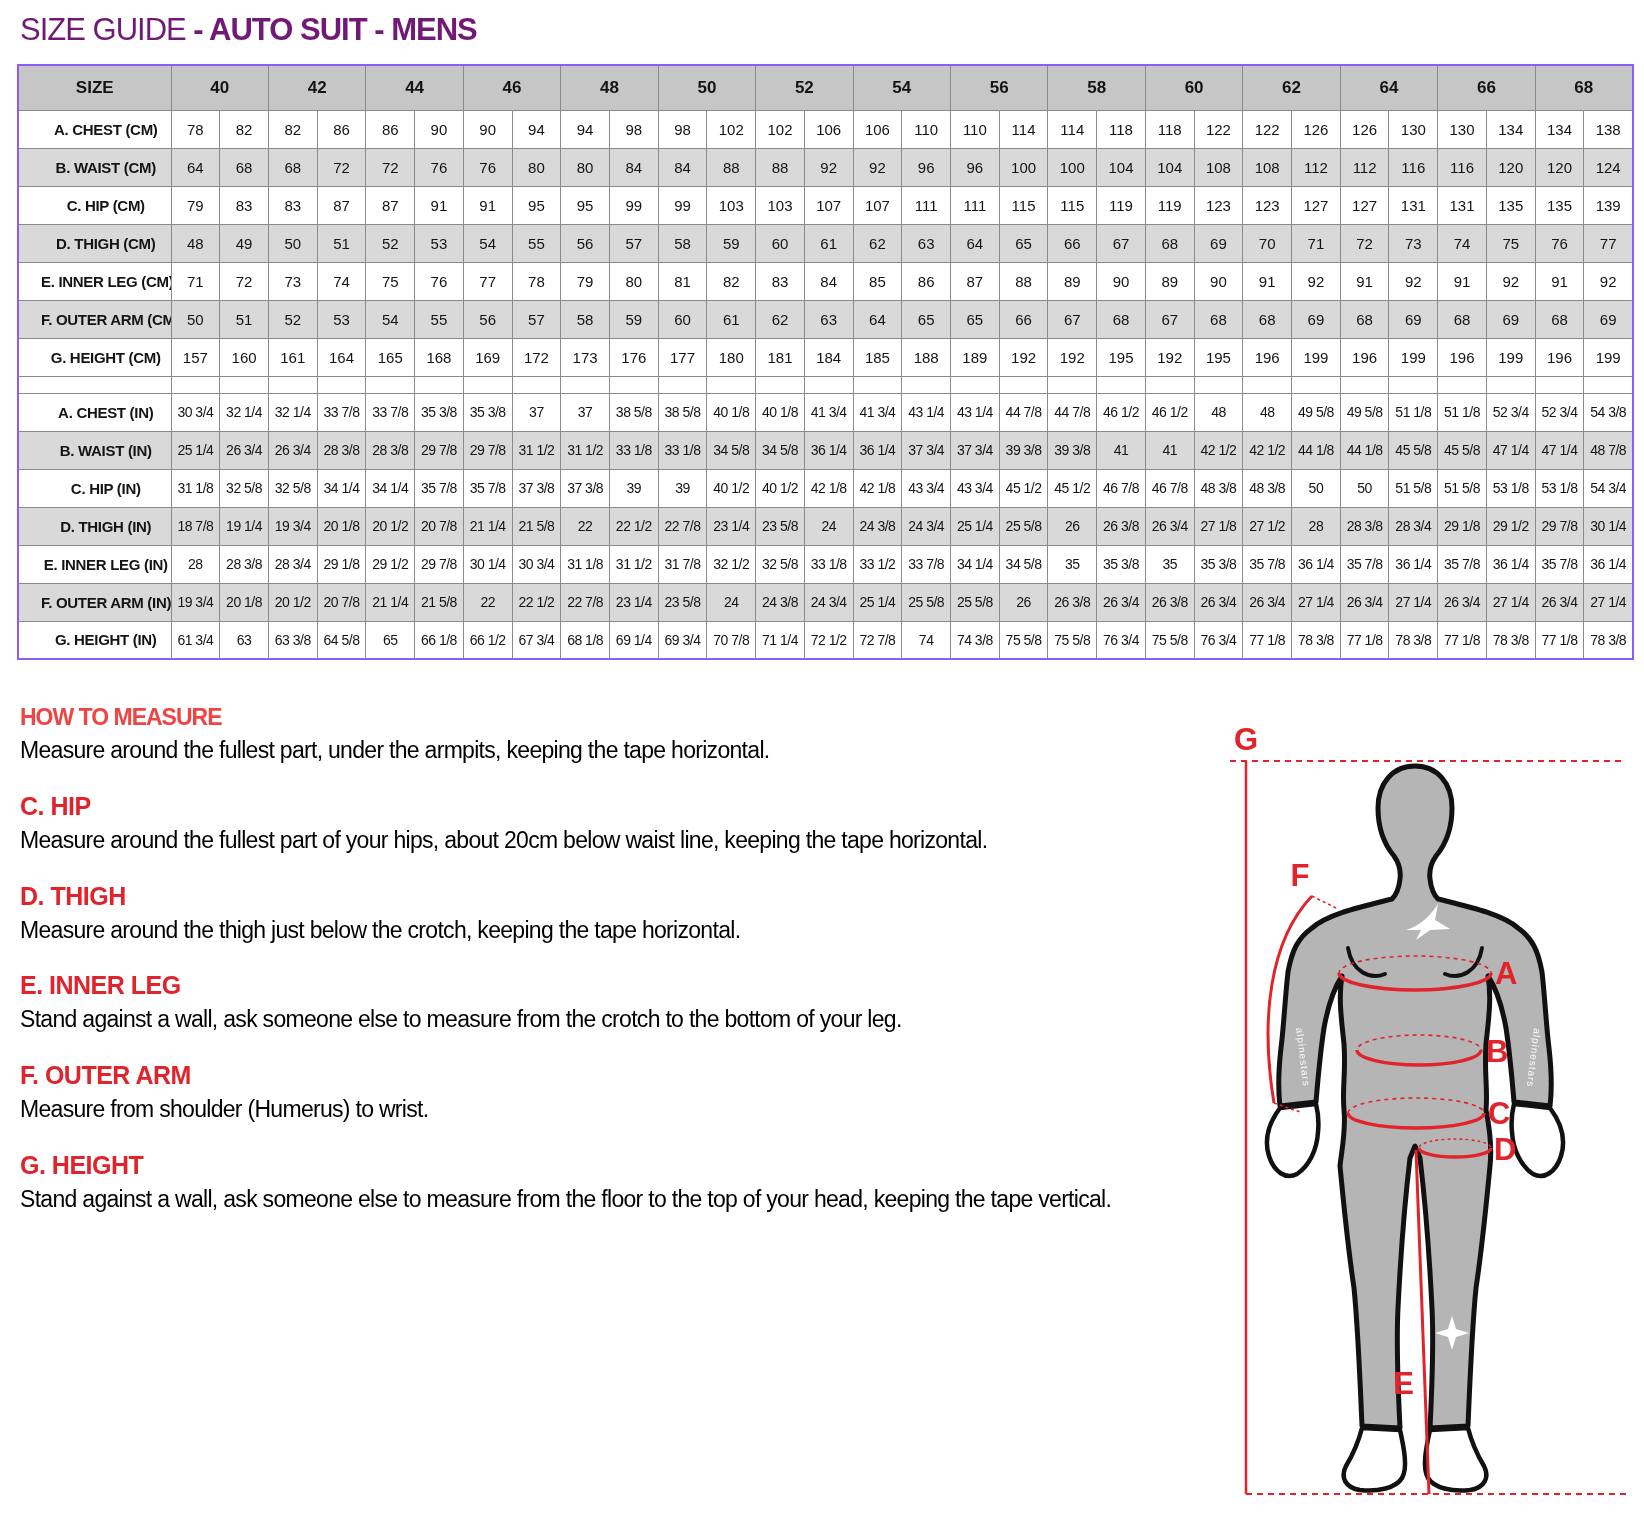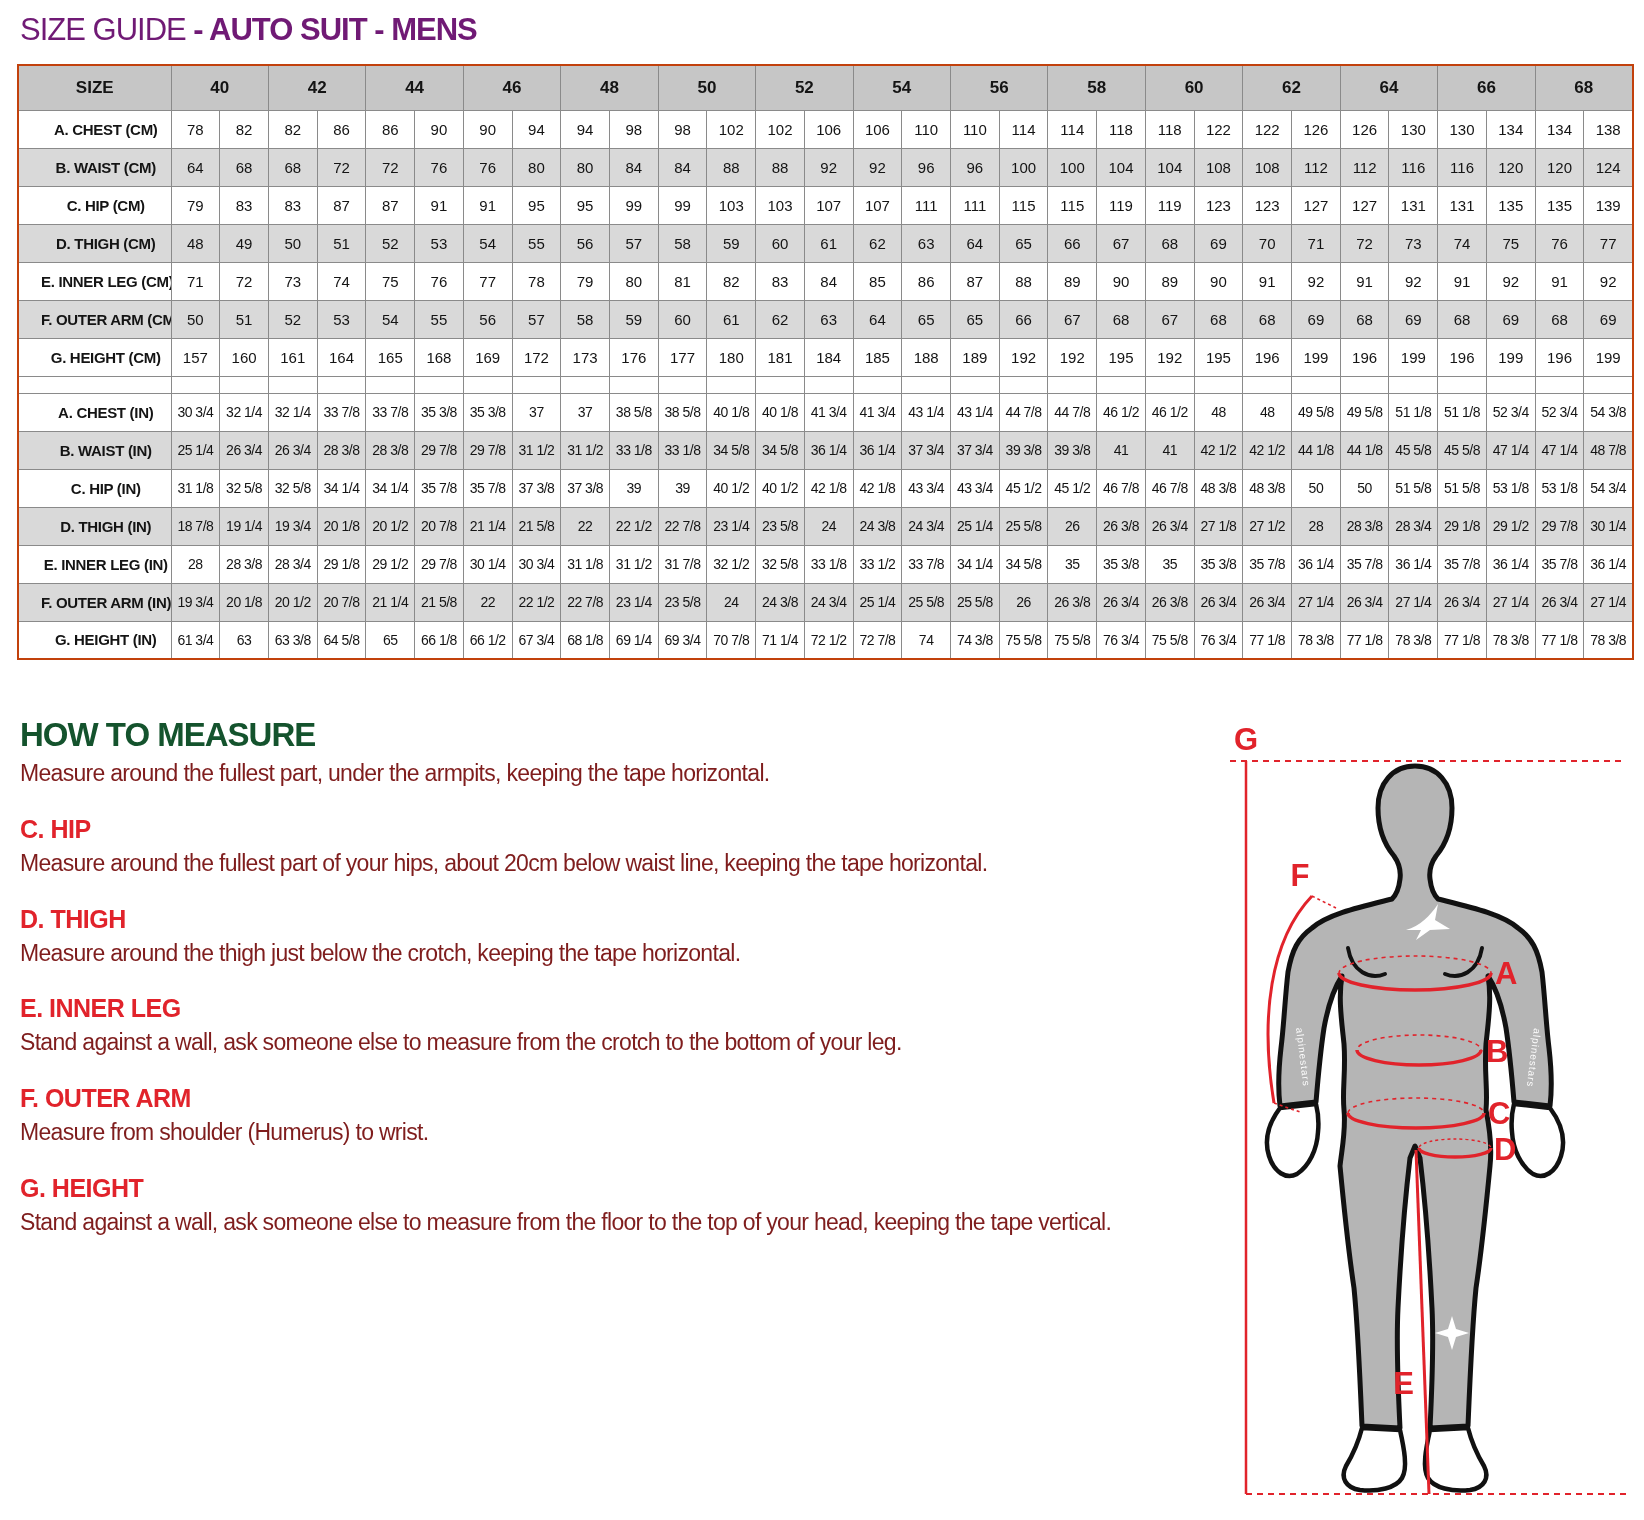--- a/index.html
+++ b/index.html
@@ -16,21 +16,21 @@
     font-family:"Liberation Sans",sans-serif;overflow:hidden;
   }
   .page{position:relative;width:1644px;height:1520px;}
   .page-title{
     margin:12px 0 16px 20px;font-size:31px;font-weight:400;
     letter-spacing:-1px;color:#701a75;white-space:nowrap;
   }
   .page-title .bold{font-weight:700;}
   table.size-table{
     border-collapse:collapse;table-layout:fixed;width:1617px;
-    margin-left:17px;border:2px solid #c2410c;
+    margin-left:17px;border:2px solid #8b5cf6;
   }
   .size-table th,.size-table td{
     border:1px solid var(--border-gray);padding:0;text-align:center;
     height:38px;font-size:15px;color:#141414;overflow:hidden;white-space:nowrap;
   }
   .size-table thead th{
     background:var(--header-gray);font-size:17px;font-weight:700;height:45px;
   }
   .size-table thead th.size-label-th{width:153px;}
   .size-table td.row-label{
@@ -39,29 +39,29 @@
   }
   .size-table tr.gray td{background:var(--row-gray);}
   .size-table tr.white td{background:#ffffff;}
   .size-table tr.spacer td{height:17px;background:#fff;}
   .size-table tbody.in-rows td{font-size:14px;letter-spacing:-0.5px;}
   .size-table tbody.in-rows td.row-label{font-size:15px;letter-spacing:-0.3px;margin-top:10px;}
 
   .bottom{display:flex;align-items:flex-start;margin-top:22px;}
   .howto{width:1172px;padding-left:20px;}
   .howto h2{
-    font-size:33px;font-weight:700;letter-spacing:-1px;margin:34px 0 0 0;color:#14532d;
+    font-size:23px;font-weight:700;letter-spacing:-1px;margin:22px 0 0 0;color:#ef4444;
   }
   .section h3{
     color:var(--accent);font-size:25px;font-weight:700;
     letter-spacing:-0.5px;margin:27px 0 0 0;
   }
   .section p{
     font-size:23px;font-weight:400;letter-spacing:-0.7px;
-    margin:5px 0 0 0;color:#7f1d1d;line-height:1.25;
+    margin:5px 0 0 0;color:#000000;line-height:1.25;
   }
   .figure-wrap{width:462px;margin-top:6px;}
   .figure-wrap svg{display:block;}
   .red-label{
     font-family:"Liberation Sans",sans-serif;font-weight:700;font-size:31px;
     fill:var(--accent);
   }
   .brand-text{
     font-family:"Liberation Sans",sans-serif;font-size:10px;fill:#ffffff;
     letter-spacing:1px;opacity:.95;

